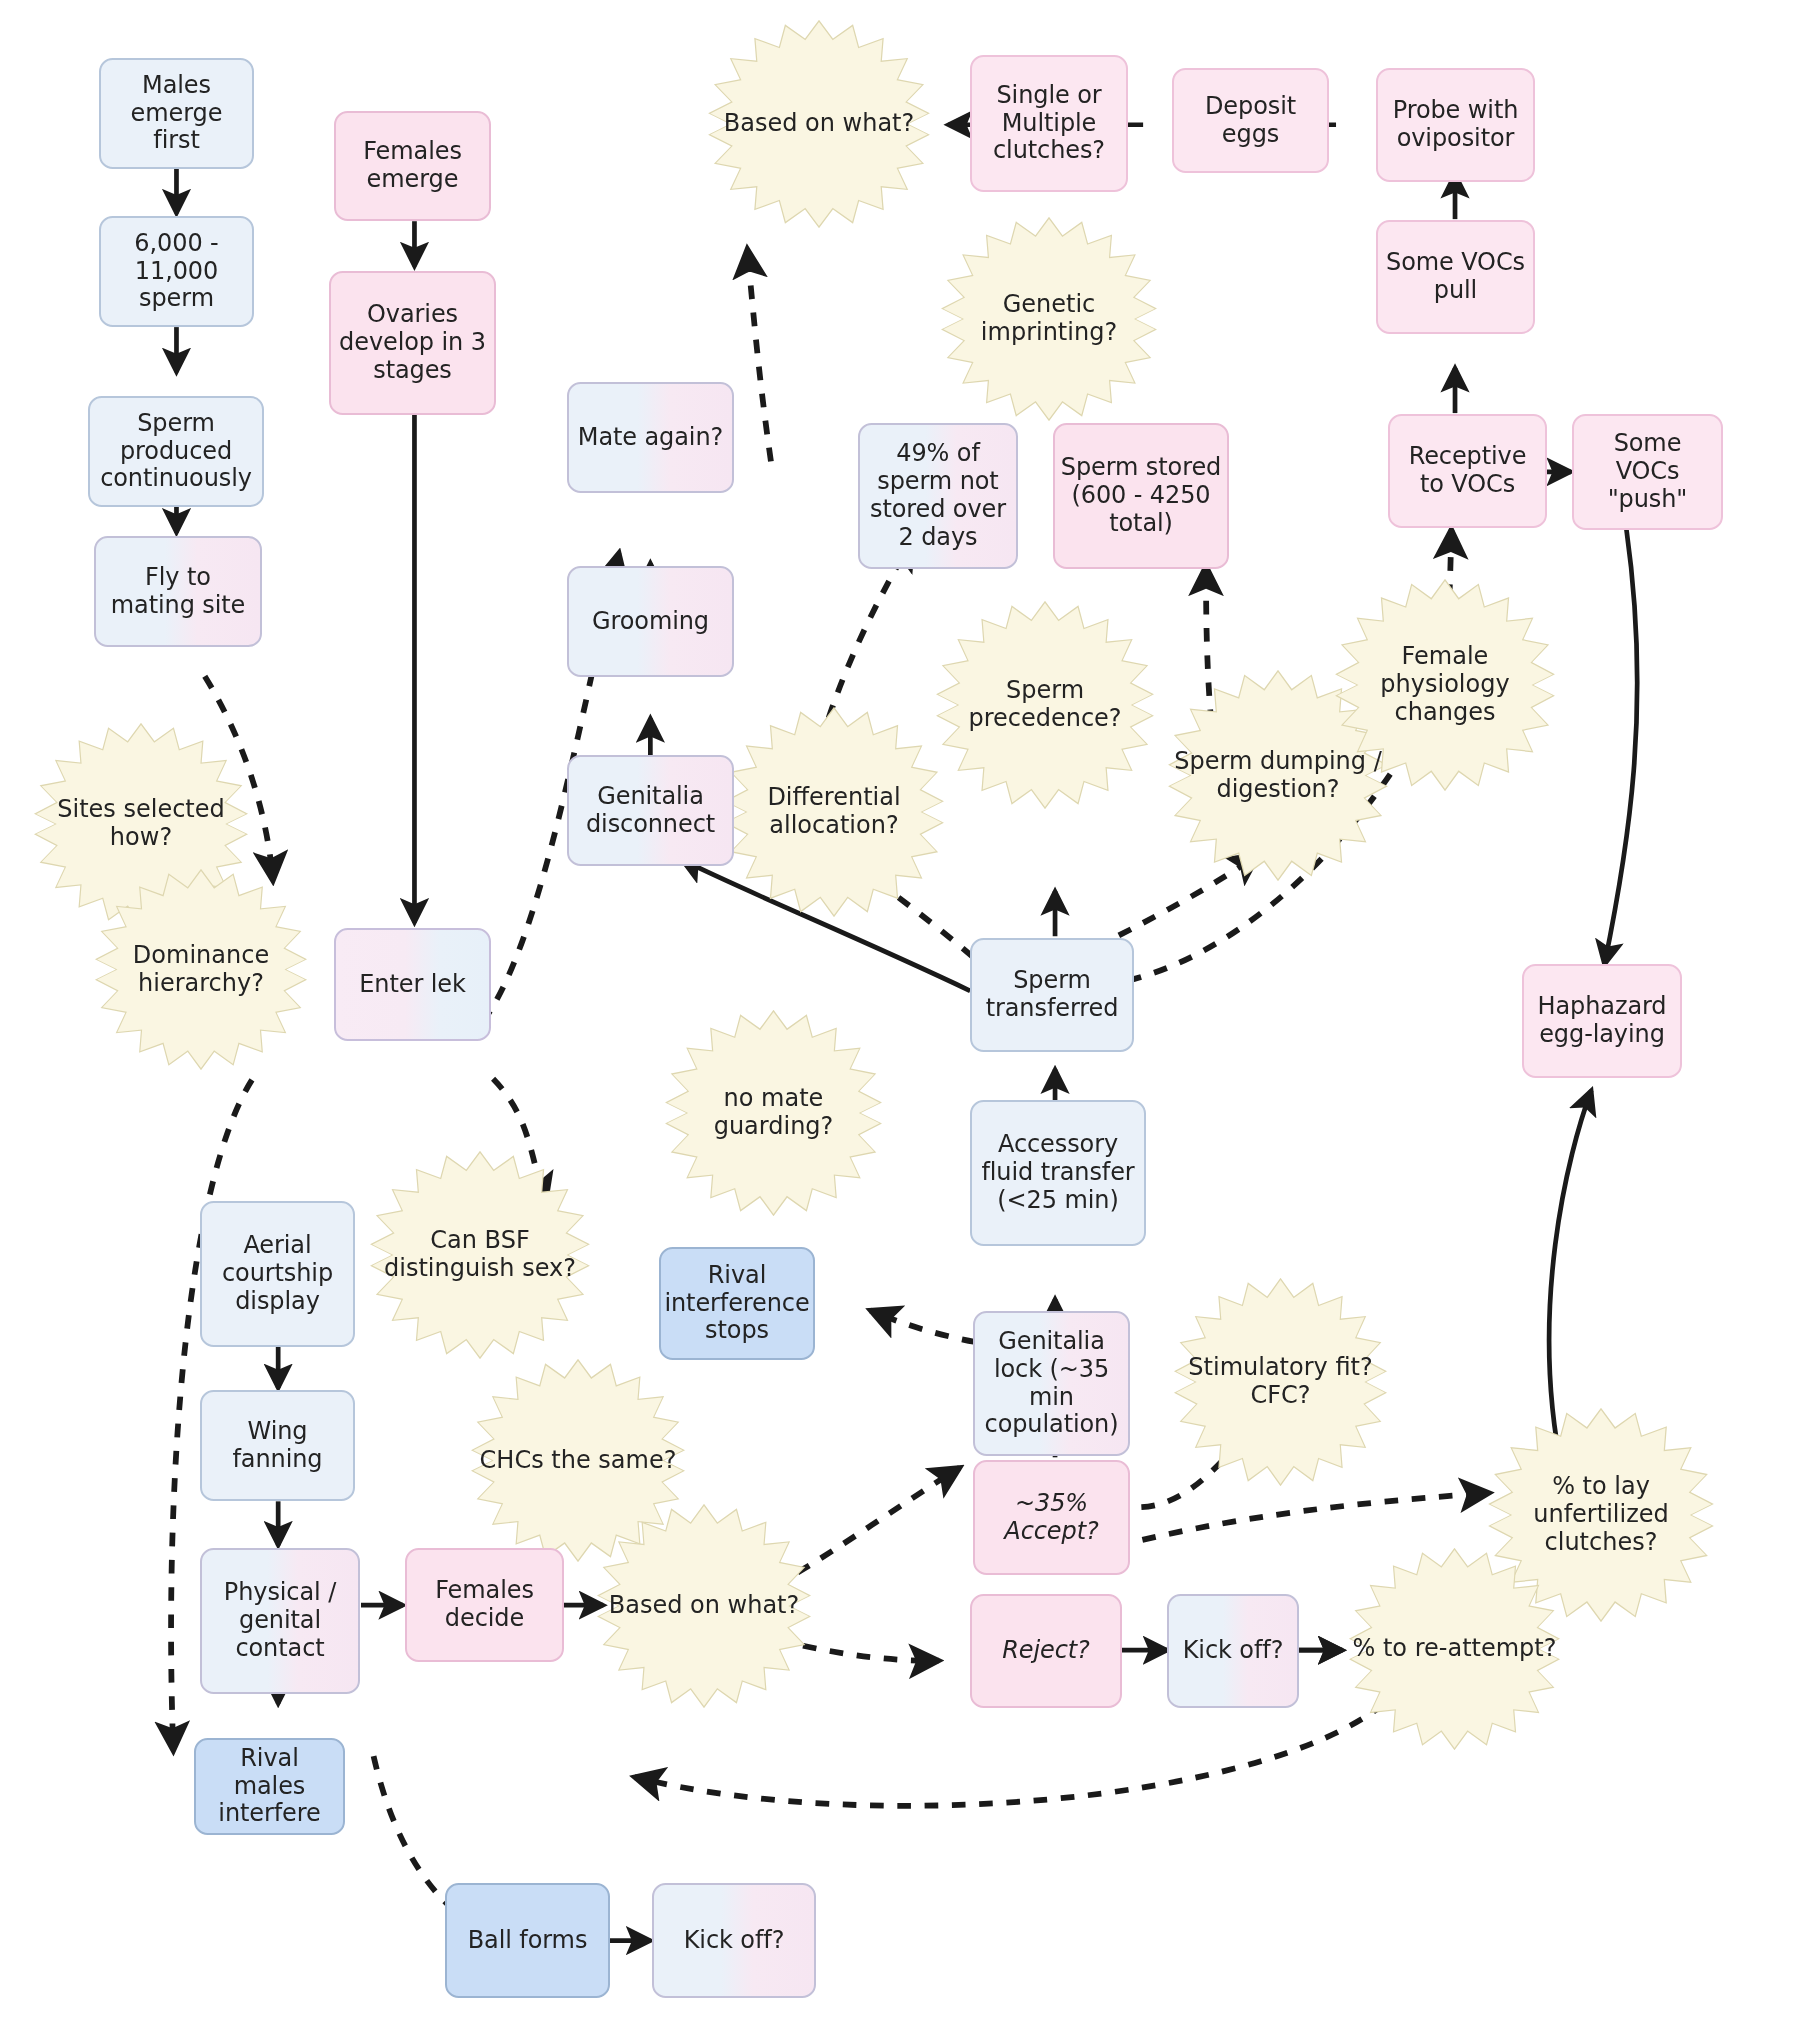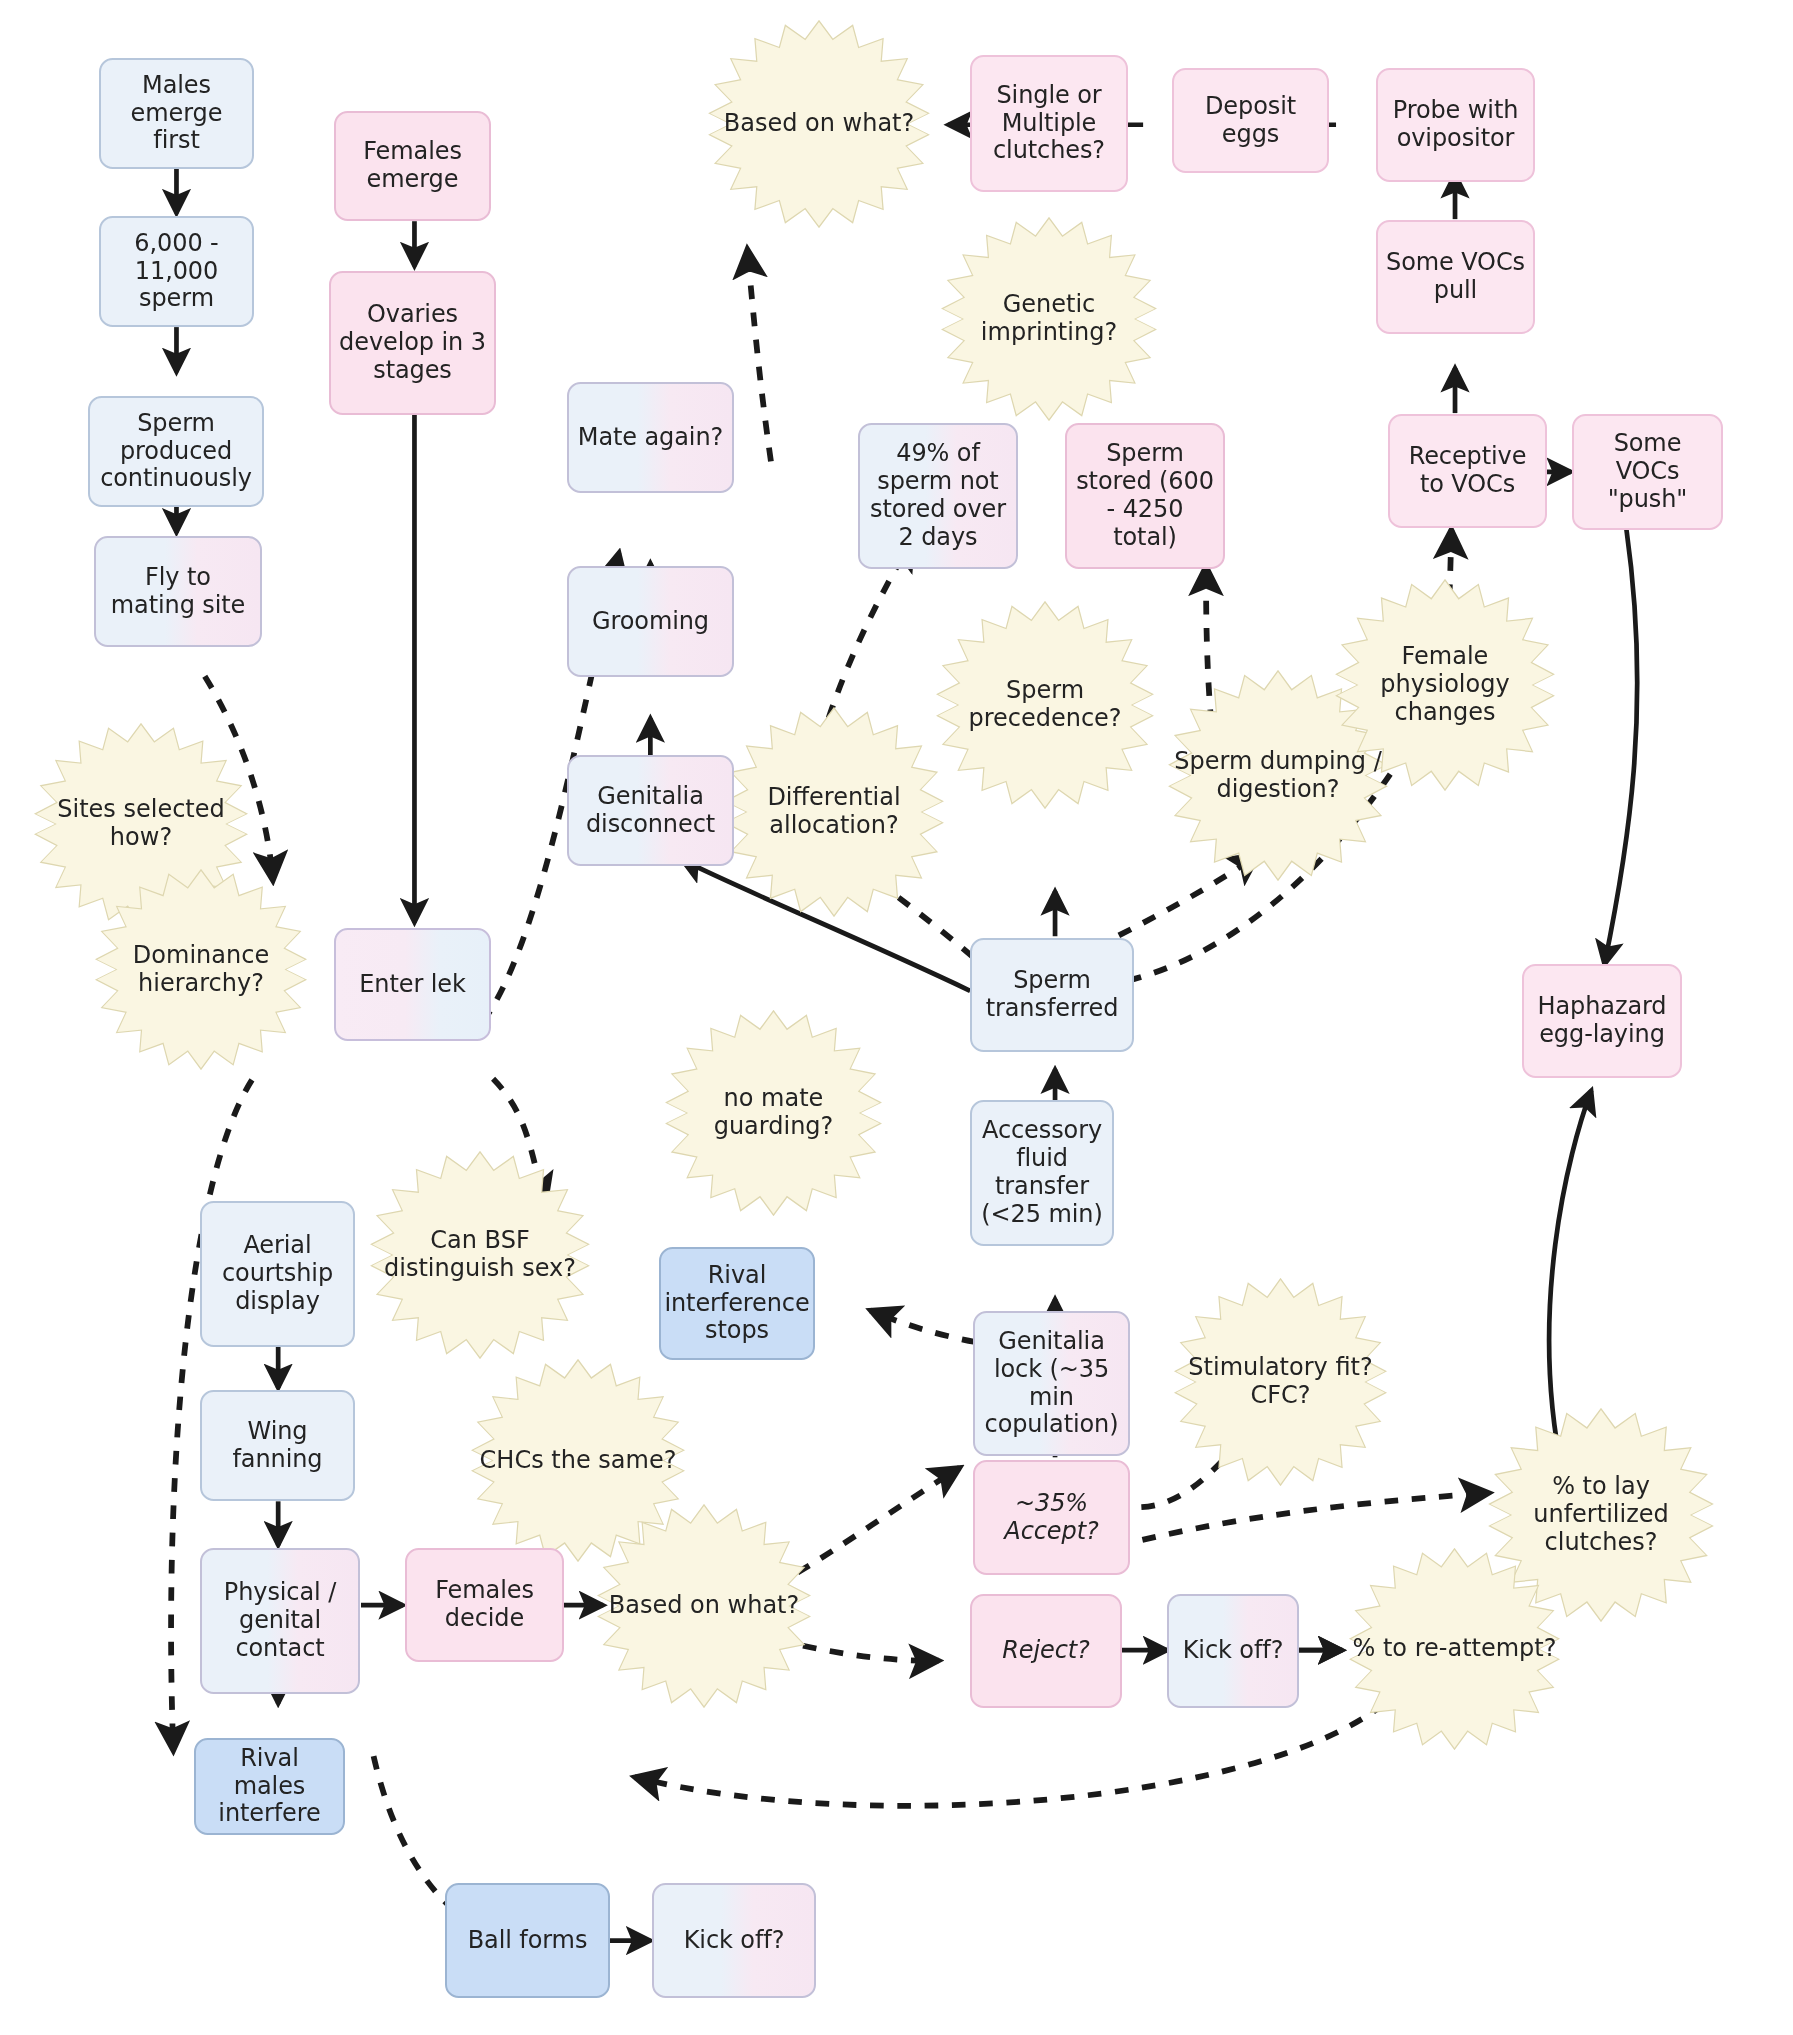--- a/index.html
+++ b/index.html
@@ -180,35 +180,35 @@
   <div class="node n-grad-bp" style="left:652px;top:1883px;width:164px;height:115px;">Kick off?</div>
 
   <div class="node n-pink italic" style="left:973px;top:1460px;width:157px;height:115px;">~35% Accept?</div>
 
   <div class="node n-pink italic" style="left:970px;top:1594px;width:152px;height:114px;">Reject?</div>
 
   <div class="node n-grad-bp" style="left:1167px;top:1594px;width:132px;height:114px;">Kick off?</div>
 
   <div class="node n-grad-bp" style="left:973px;top:1265px;width:157px;height:145px;margin-top:46px;">Genitalia lock (~35 min copulation)</div>
 
-  <div class="node n-blue" style="left:970px;top:1100px;width:144px;height:146px;">Accessory fluid transfer (&lt;25 min)</div>
+  <div class="node n-blue" style="left:970px;top:1100px;width:176px;height:146px;">Accessory fluid transfer (&lt;25 min)</div>
 
   <div class="node n-blue" style="left:970px;top:938px;width:164px;height:114px;">Sperm transferred</div>
 
   <div class="node n-blue-strong" style="left:659px;top:1247px;width:156px;height:113px;">Rival interference stops</div>
 
   <div class="node n-grad-bp" style="left:567px;top:755px;width:167px;height:111px;">Genitalia disconnect</div>
 
   <div class="node n-grad-bp" style="left:567px;top:566px;width:167px;height:111px;">Grooming</div>
 
   <div class="node n-grad-bp" style="left:567px;top:382px;width:167px;height:111px;">Mate again?</div>
 
   <div class="node n-grad-bp" style="left:858px;top:423px;width:160px;height:146px;">49% of sperm not stored over 2 days</div>
 
-  <div class="node n-pink" style="left:1053px;top:423px;width:160px;height:146px;margin-left:12px;">Sperm stored (600 - 4250 total)</div>
+  <div class="node n-pink" style="left:1053px;top:423px;width:176px;height:146px;">Sperm stored (600 - 4250 total)</div>
 
   <div class="node n-pink-soft" style="left:1388px;top:414px;width:159px;height:114px;">Receptive to VOCs</div>
 
   <div class="node n-pink-soft" style="left:1376px;top:220px;width:159px;height:114px;">Some VOCs pull</div>
 
   <div class="node n-pink-soft" style="left:1572px;top:414px;width:151px;height:116px;">Some VOCs "push"</div>
 
   <div class="node n-pink-soft" style="left:1376px;top:68px;width:159px;height:114px;">Probe with ovipositor</div>
 
   <div class="node n-pink-soft" style="left:1172px;top:68px;width:157px;height:105px;">Deposit eggs</div>

